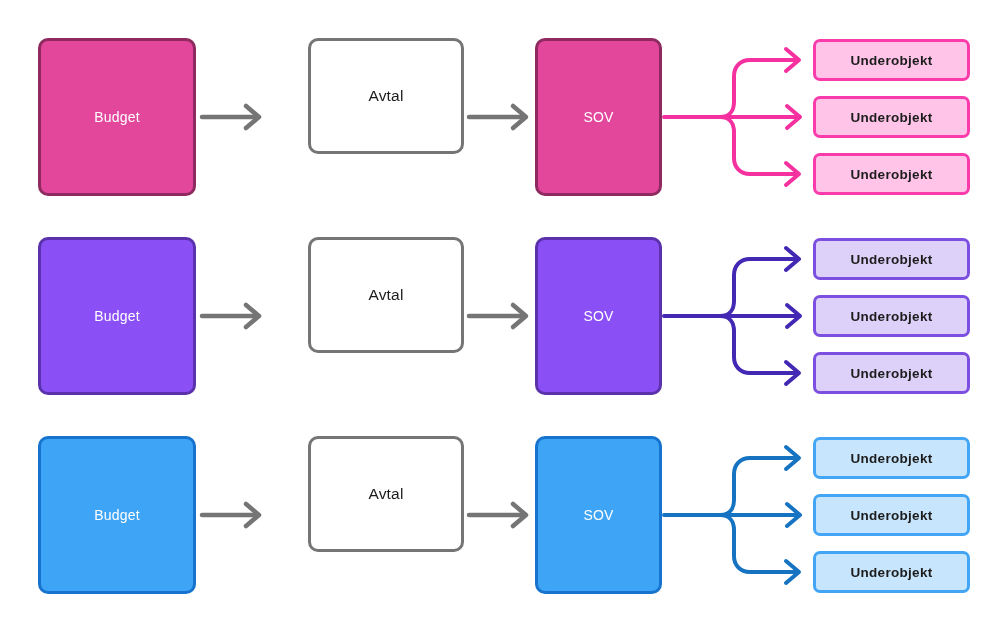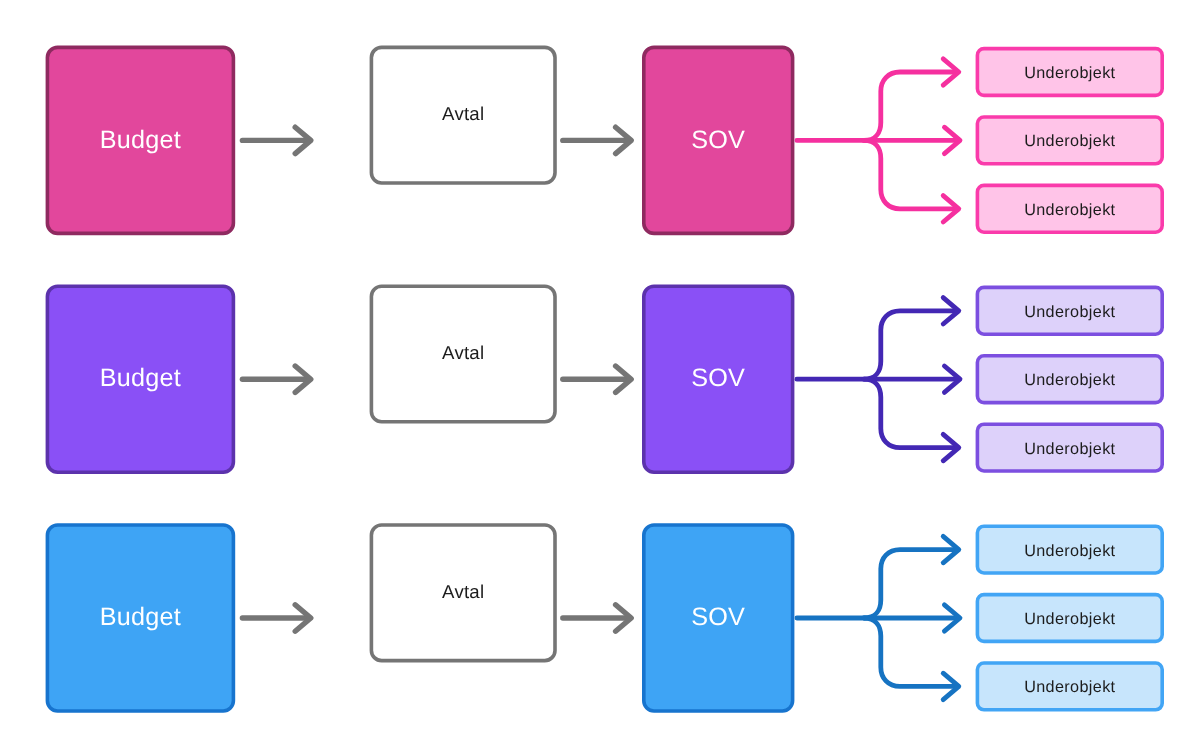--- a/index.html
+++ b/index.html
@@ -18,21 +18,21 @@
   .node{
     box-sizing:border-box;
     display:flex;align-items:center;justify-content:center;
     border-radius:10px;
   }
   .main{
     width:158px;height:158px;
     background:var(--node-fill,#ccc);
     border:3.5px solid var(--node-border,#888);
     color:var(--node-text-color,#fff);
-    font-size:21px;font-weight:500;letter-spacing:0.2px;
+    font-size:14px;font-weight:500;letter-spacing:0.2px;
   }
   .sov{width:127px;}
   .avtal{
     width:156px;height:116px;
     background:var(--avtal-fill,#fff);
     border:3.5px solid var(--avtal-border,#757575);
     color:var(--dark-text-color,#1c1c1c);
     font-size:15.5px;letter-spacing:0.2px;margin-left:40px;
   }
   .gap1{width:72px;height:158px;flex:0 0 auto;}
@@ -47,20 +47,21 @@
   }
   .sub{
     box-sizing:border-box;
     height:42px;
     background:var(--sub-fill,#eee);
     border:3px solid var(--sub-border,#999);
     border-radius:7px;
     display:flex;align-items:center;justify-content:center;
     font-size:13.5px;color:var(--dark-text-color,#1c1c1c);
     letter-spacing:0.3px;
+    font-weight:bold;
   }
 </style>
 </head>
 <body>
 
 <div class="canvas">
 
   <div class="row row-0" style="--node-fill: #E2479C; --node-border: #8F2A60; --connector: #F5309F; --sub-fill: #FFC4E8; --sub-border: #FA3BAB;">
     <div class="node main">
       <span>Budget</span>

